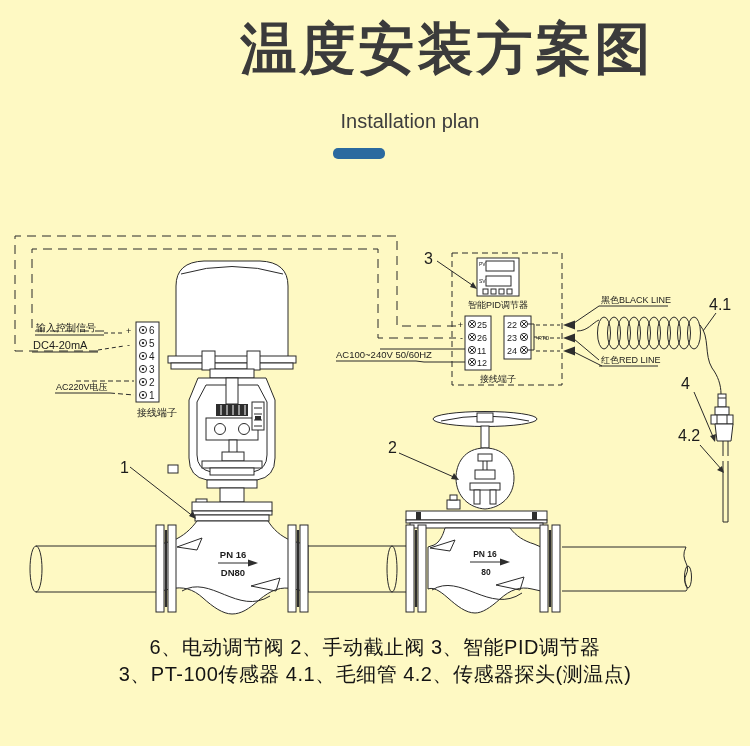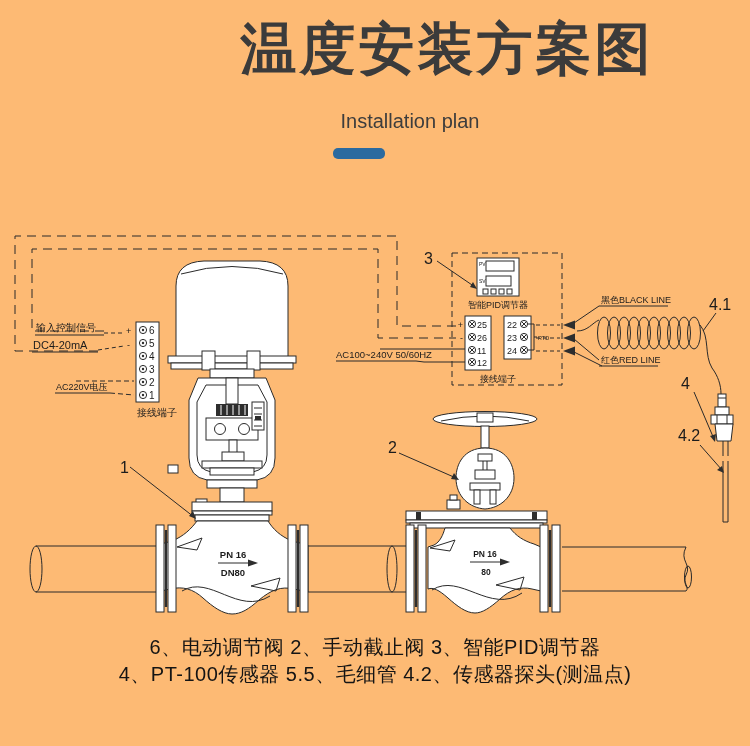--- a/index.html
+++ b/index.html
@@ -1,16 +1,16 @@
 <!DOCTYPE html>
 <html><head>
 <meta charset="utf-8">
 <style>
   html,body{margin:0;padding:0;background:#ffffff;}
-  .page{position:relative;width:750px;height:746px;background:#fdba74;overflow:hidden;
+  .page{position:relative;width:750px;height:746px;background:#fef9c3;overflow:hidden;
         font-family:"Liberation Sans","DejaVu Sans",sans-serif;color:#222;}
   .title{position:absolute;top:18px;left:140px;width:614px;text-align:center;
          font-size:56px;font-weight:900;color:#3b3b3b;letter-spacing:3px;line-height:1.1;}
   .subtitle{position:absolute;top:110px;left:105px;width:610px;text-align:center;
             font-size:20px;color:#3d3d3d;}
   .accent-bar{position:absolute;top:148px;left:333px;width:52px;height:11px;
               border-radius:5px;background:#2b6a9f;}
   svg{position:absolute;top:210px;left:0;}
   svg text{font-family:"Liberation Sans","DejaVu Sans",sans-serif;fill:#1c1c1c;}
   .legend{position:absolute;top:634px;left:0;width:750px;text-align:center;
@@ -304,16 +304,16 @@
       <polygon class="dk" points="715,442 710,436 716,434"></polygon>
 
       <text x="678" y="441" font-size="16">4.2</text>
       <path class="ln" d="M700 445 L722 470"></path>
       <polygon class="dk" points="724,473 717,470 722,466"></polygon>
     </g>
   </svg>
 
   <div class="legend">
     <div>6、电动调节阀 2、手动截止阀  3、智能PID调节器</div>
-    <div>4、PT-100传感器 5.5、毛细管 4.2、传感器探头(测温点)</div>
+    <div>3、PT-100传感器 4.1、毛细管 4.2、传感器探头(测温点)</div>
   </div>
 
 </div>
 
 </body></html>

